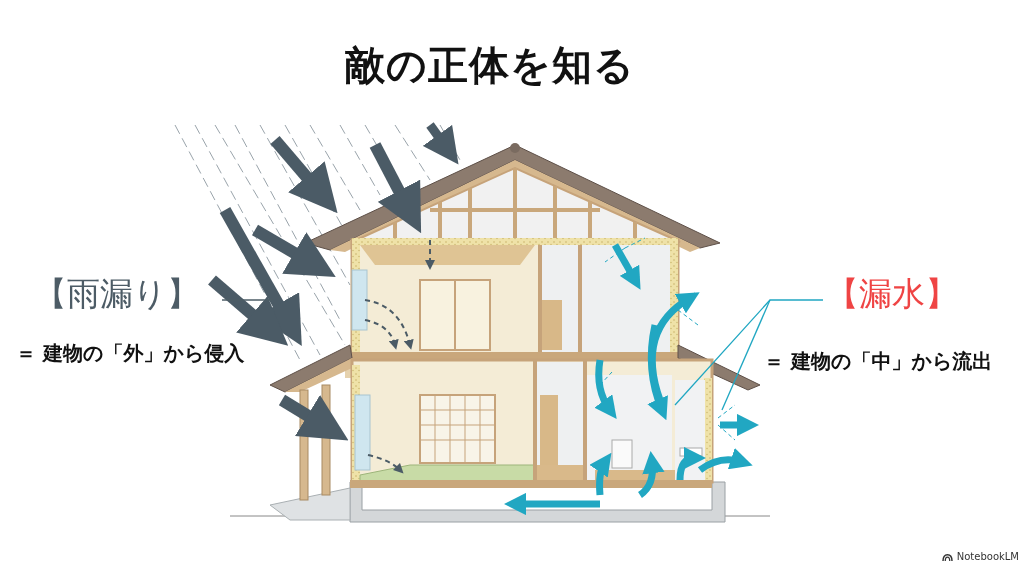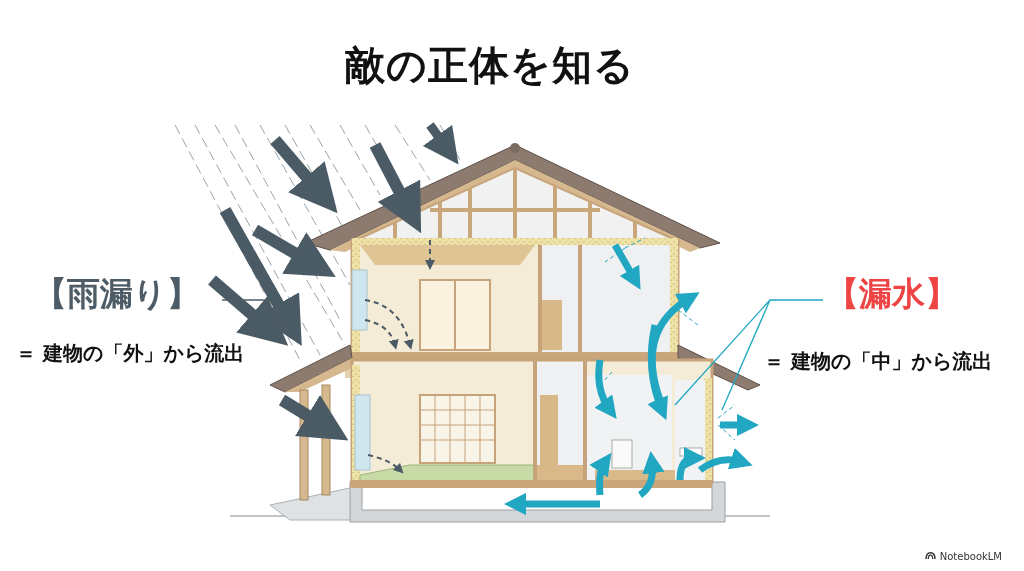--- a/index.html
+++ b/index.html
@@ -1,25 +1,25 @@
 <!DOCTYPE html>
 <html><head>
 <meta charset="utf-8">
 <style>
   html,body{margin:0;padding:0;}
   body{width:1024px;height:571px;background:#ffffff;position:relative;overflow:hidden;font-family:"DejaVu Sans",sans-serif;}
   .title{position:absolute;left:0;width:980px;top:38px;text-align:center;font-size:40px;font-weight:bold;color:#111;letter-spacing:1px;}
-  .label-head{position:absolute;font-weight:bold;font-size:33px;}
+  .label-head{position:absolute;font-weight:normal;font-size:33px;}
   .label-left-head{left:34px;top:272px;color:#4d5c66;}
   .label-right-head{left:826px;top:272px;color:#ef4444;}
   .label-sub{position:absolute;font-weight:bold;font-size:20px;color:#111;}
   .label-left-sub{left:16px;top:340px;}
   .label-right-sub{left:764px;top:348px;}
   .illustration{position:absolute;left:0;top:0;}
-  .brand{position:absolute;right:22px;bottom:9px;font-size:10px;color:#333;display:flex;align-items:flex-start;gap:4px;}
+  .brand{position:absolute;right:5px;bottom:9px;font-size:10px;color:#333;display:flex;align-items:flex-end;gap:4px;}
   .brand svg{width:11px;height:9px;}
 </style>
 </head>
 <body>
 
 <svg class="illustration" width="1024" height="571" viewBox="0 0 1024 571">
   <defs>
     <marker id="ah-dark" markerWidth="4" markerHeight="4" refX="2" refY="2" orient="auto" markerUnits="strokeWidth">
       <path d="M0,0 L4,2 L0,4 z" fill="#4b5b66"></path>
     </marker>
@@ -174,21 +174,21 @@
   <line x1="222" y1="300" x2="272" y2="300" stroke="#4d5c66" stroke-width="1.5"></line>
   <g stroke="#21a7c2" stroke-width="1.3" fill="none">
     <polyline points="823,300 770,300 675,405"></polyline>
     <line x1="770" y1="300" x2="722" y2="410"></line>
   </g>
 </svg>
 
 <div class="title">敵の正体を知る</div>
 
 <div class="label-head label-left-head">【雨漏り】</div>
-<div class="label-sub label-left-sub">＝ 建物の「外」から流出</div>
+<div class="label-sub label-left-sub">＝ 建物の「外」から侵入</div>
 
 <div class="label-head label-right-head">【漏水】</div>
 <div class="label-sub label-right-sub">＝ 建物の「中」から流出</div>
 
 <div class="brand">
   <svg viewBox="0 0 12 10">
     <path d="M1,9 Q1,2 6,2 Q11,2 11,9" fill="none" stroke="#333" stroke-width="1.6"></path>
     <path d="M3.5,9 Q3.5,4.5 6,4.5 Q8.5,4.5 8.5,9" fill="none" stroke="#333" stroke-width="1.4"></path>
   </svg>
   <span>NotebookLM</span>

